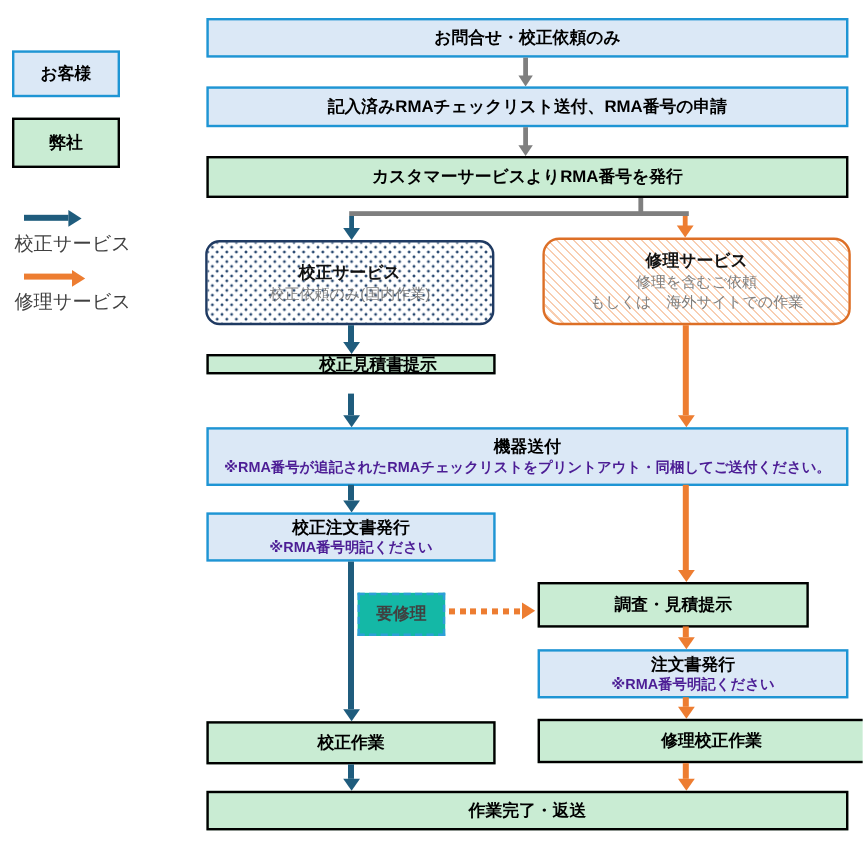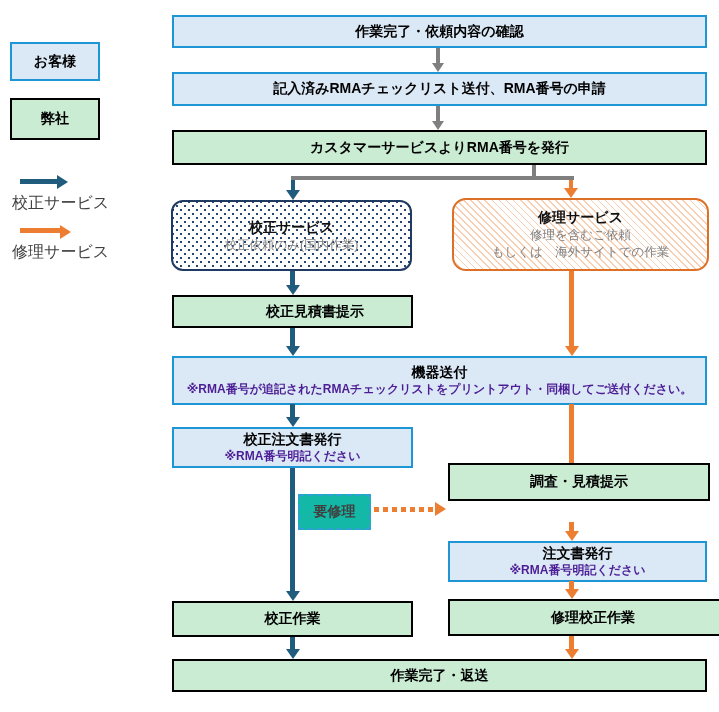--- a/index.html
+++ b/index.html
@@ -54,21 +54,21 @@
 
   <div class="stem bg-navy" style="left:20px;top:179px;width:37px;height:5px;"></div>
   <div class="head-right navy" style="left:57px;top:175px;"></div>
   <div class="abs legend-label" style="left:12px;top:193px;">校正サービス</div>
 
   <div class="stem bg-orange" style="left:20px;top:228px;width:40px;height:5px;"></div>
   <div class="head-right" style="left:60px;top:225px;"></div>
   <div class="abs legend-label" style="left:12px;top:242px;">修理サービス</div>
 
   <div class="abs box box-blue" style="left:172px;top:15px;width:535px;height:33px;">
-    <span>作業完了・依頼内容の確認</span>
+    <span>お問合せ・校正依頼のみ</span>
   </div>
 
   <div class="stem bg-gray" style="left:436px;top:48px;width:4px;height:16px;"></div>
   <div class="head-down sm hd-gray" style="left:432px;top:63px;"></div>
 
   <div class="abs box box-blue" style="left:172px;top:72px;width:535px;height:34px;">
     <span>記入済みRMAチェックリスト送付、RMA番号の申請</span>
   </div>
 
   <div class="stem bg-gray" style="left:436px;top:106px;width:4px;height:16px;"></div>
@@ -92,21 +92,21 @@
 
   <div class="abs branch branch-rep" style="left:452px;top:198px;width:257px;height:73px;">
     <span class="branch-title">修理サービス</span>
     <span class="branch-sub">修理を含むご依頼</span>
     <span class="branch-sub">もしくは　海外サイトでの作業</span>
   </div>
 
   <div class="stem bg-navy" style="left:290px;top:271px;width:5px;height:14px;"></div>
   <div class="head-down hd-navy" style="left:286px;top:285px;"></div>
 
-  <div class="abs box box-green" style="left:172px;top:295px;width:241px;height:33px;padding-left:45px;">
+  <div class="abs box box-green" style="left:172px;top:295px;width:241px;height:17px;padding-left:45px;">
     <span>校正見積書提示</span>
   </div>
 
   <div class="stem bg-navy" style="left:290px;top:328px;width:5px;height:18px;"></div>
   <div class="head-down hd-navy" style="left:286px;top:346px;"></div>
 
   <div class="stem bg-orange" style="left:569px;top:271px;width:5px;height:75px;"></div>
   <div class="head-down hd-orange" style="left:565px;top:346px;"></div>
 
   <div class="abs box box-blue" style="left:172px;top:356px;width:535px;height:49px;">
@@ -127,21 +127,21 @@
 
   <div class="abs box box-white-dashed" style="left:298px;top:494px;width:73px;height:36px;font-size:14px;">
     <span>要修理</span>
   </div>
   <div class="dotted-line" style="left:374px;top:507px;width:61px;height:5px;"></div>
   <div class="head-right" style="left:435px;top:502px;"></div>
 
   <div class="stem bg-orange" style="left:569px;top:404px;width:5px;height:71px;"></div>
   <div class="head-down hd-orange" style="left:565px;top:475px;"></div>
 
-  <div class="abs box box-green" style="left:448px;top:463px;width:262px;height:38px;">
+  <div class="abs box box-green" style="left:448px;top:485px;width:226px;height:38px;">
     <span>調査・見積提示</span>
   </div>
 
   <div class="stem bg-orange" style="left:569px;top:522px;width:5px;height:9px;"></div>
   <div class="head-down hd-orange" style="left:565px;top:531px;"></div>
 
   <div class="abs box box-blue" style="left:448px;top:541px;width:259px;height:41px;">
     <span>注文書発行</span>
     <span class="note-red">※RMA番号明記ください</span>
   </div>

